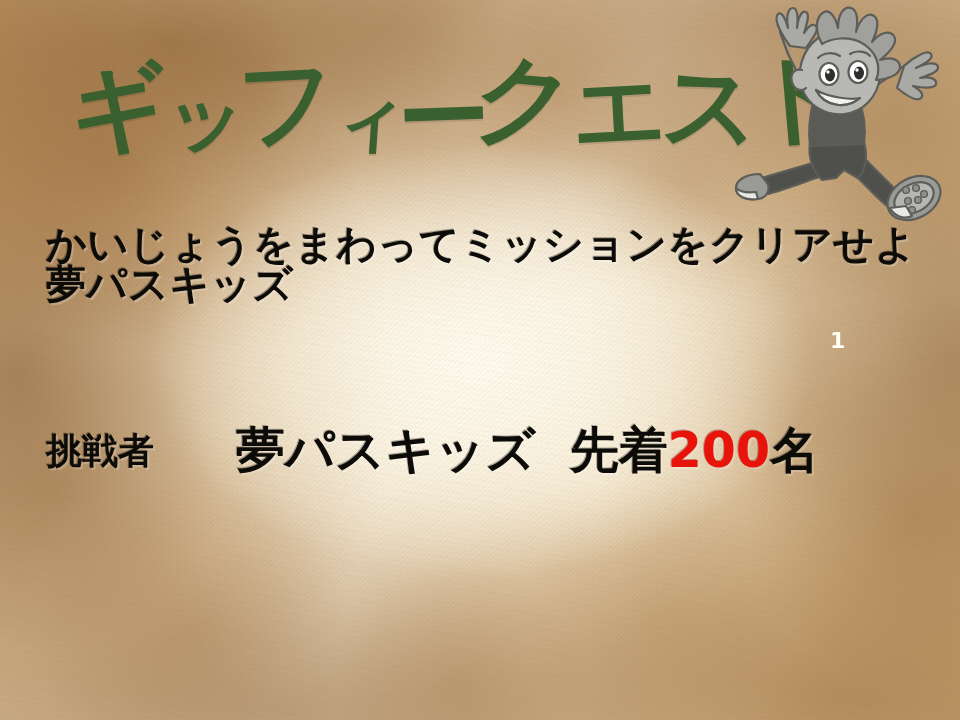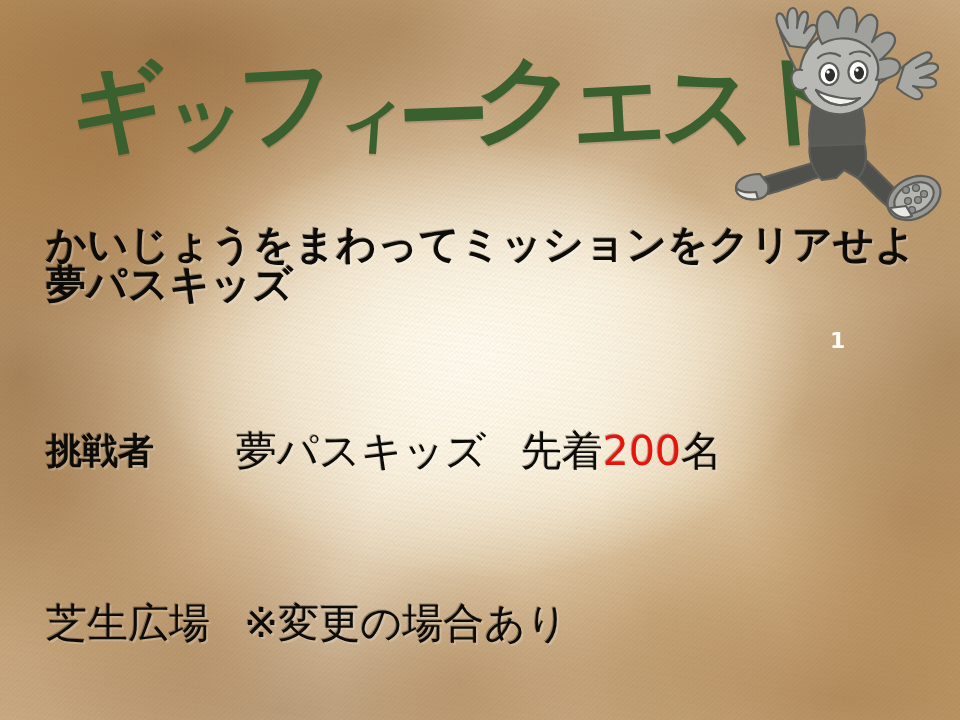--- a/index.html
+++ b/index.html
@@ -135,22 +135,22 @@
     font-family: "DejaVu Sans", "Liberation Sans", sans-serif;
     font-weight: bold;
     font-size: 36px;
     line-height: 44px;
     color: #0d0b07;
     white-space: pre;
     text-shadow: 2px 2px 0 rgba(255,255,255,0.20), -1px -1px 0 rgba(0,0,0,0.3);
   }
   .info-value {
     font-family: "DejaVu Sans", "Liberation Sans", sans-serif;
-    font-weight: normal;
-    font-size: 41px;
+    font-weight: bold;
+    font-size: 49px;
     line-height: 44px;
     color: #0d0b07;
     white-space: pre;
     text-shadow: 2px 2px 0 rgba(255,255,255,0.20), -1px -1px 0 rgba(0,0,0,0.3);
   }
   .seg-red {
     color: #e8140c;
     text-shadow: 2px 2px 0 rgba(255,255,255,0.18), -1px -1px 0 rgba(120,0,0,0.35);
   }
   .gap-md { display: inline-block; width: 34px; }
@@ -240,17 +240,16 @@
 
     <div class="info-row">
       <div class="info-label">挑戦者</div>
       <div class="info-value"><span>夢パスキッズ</span><span class="gap-md"></span><span>先着</span><span class="seg-red">200</span><span>名</span></div>
     </div>
 
     <div class="info-row">
     </div>
 
     <div class="info-row">
-      <div class="info-value"><span>芝生広場</span><span class="gap-md"></span><span>※変更の場合あり</span></div>
     </div>
 
   </div>
 </div>
 
 </body></html>

